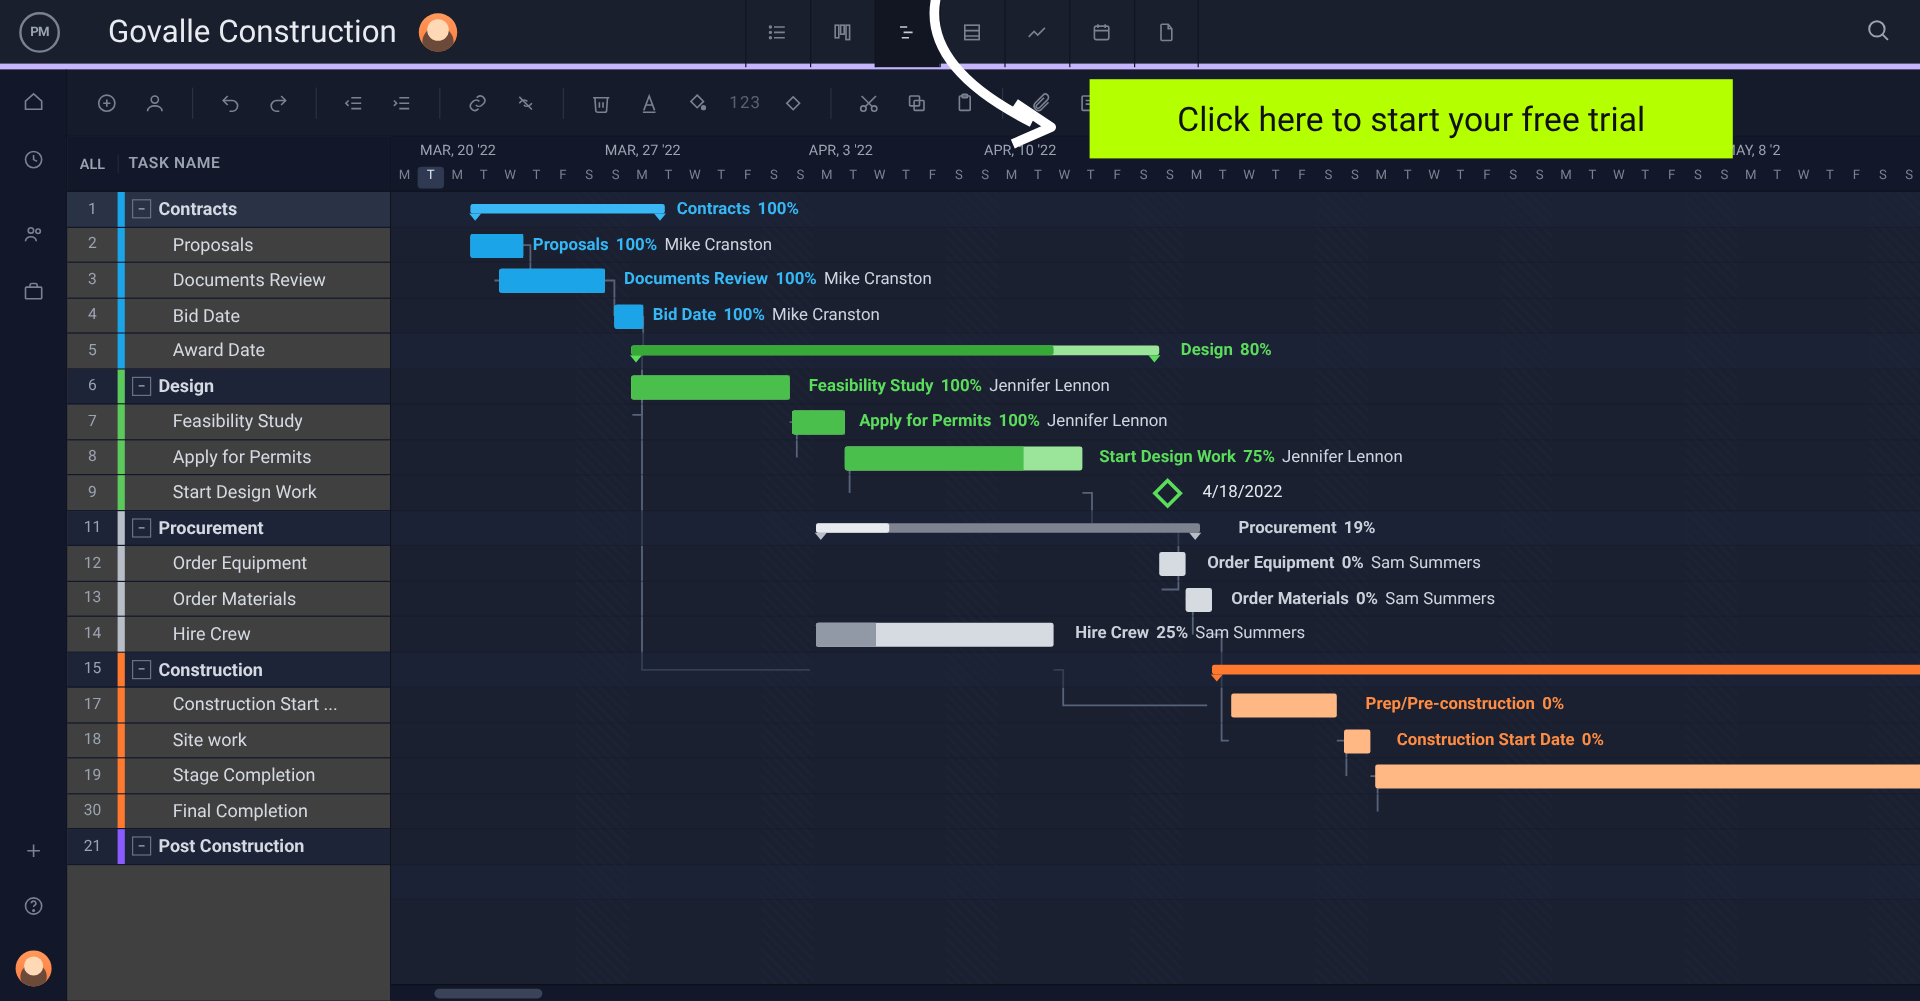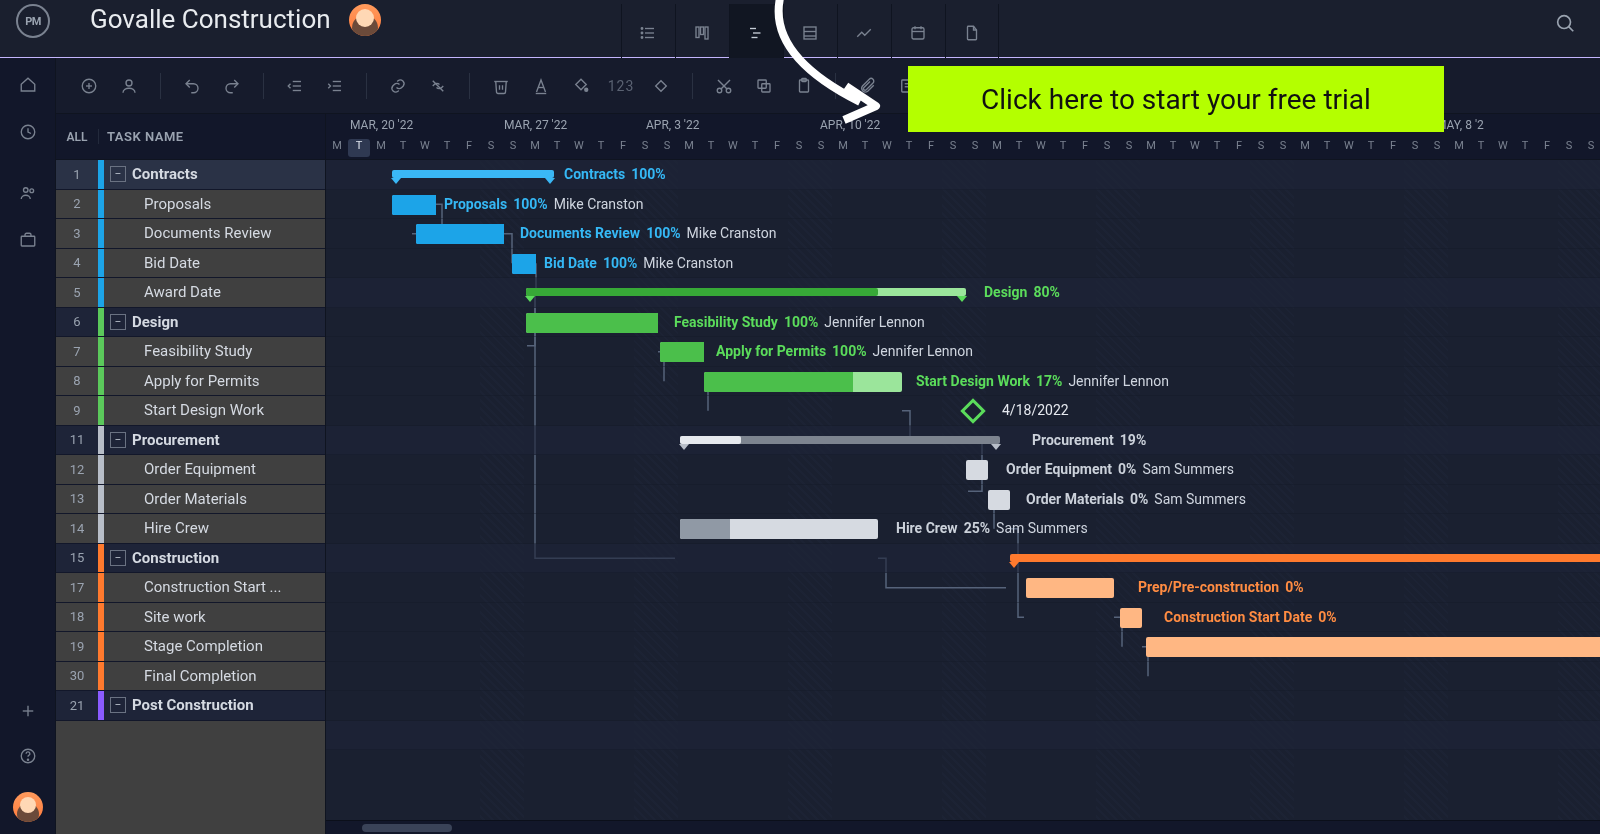--- a/index.html
+++ b/index.html
@@ -10,25 +10,25 @@
   font-size: 14px;
   width: 1600px;
   height: 834px;
   overflow: hidden;
   position: relative;
 }
 
 
 .topbar {
   display: flex;
-  align-items: flex-start;
+  align-items: center;
   height: 58px;
   padding: 4px 16px;
   background: #1a1f2e;
-  border-bottom: 1px solid #c4b5fd;
+  border-bottom: 5px solid #c4b5fd;
 }
 .logo-circle {
   width: 34px; height: 34px;
   border: 2px solid #7a8290;
   border-radius: 50%;
   display: flex; align-items: center; justify-content: center;
   font-size: 11px; font-weight: 700; color: #9aa3b0;
   letter-spacing: -0.5px;
 }
 .project-title {
@@ -664,21 +664,21 @@
           </div>
         </div>
       </div>
   </div>
 
   <div class="gantt">
     <div class="gantt-timescale">
       <div class="week-labels" id="week-labels">
           <div class="week-label" style="left: 24px;">MAR, 20 '22</div>
           <div class="week-label" style="left: 178px;">MAR, 27 '22</div>
-          <div class="week-label" style="left: 320px; text-align: right;">APR, 3 '22</div>
+          <div class="week-label" style="left: 348px; text-align: right;">APR, 3 '22</div>
           <div class="week-label" style="left: 494px;">APR, 10 '22</div>
           <div class="week-label" style="left: 648px;">APR, 17 '22</div>
           <div class="week-label" style="left: 802px;">APR, 24 '22</div>
           <div class="week-label" style="left: 956px;">MAY, 1 '22</div>
           <div class="week-label" style="left: 1110px;">MAY, 8 '2</div>
         </div>
       <div class="day-labels" id="day-labels">
           <div class="day-label" style="width: 22px;">M</div>
           <div class="day-label today" style="width: 22px;">T</div>
           <div class="day-label" style="width: 22px;">M</div>
@@ -836,21 +836,21 @@
             <span class="name"> 100%</span>
             <span class="assignee">  Jennifer Lennon</span>
           </div>
         </div>
         <div class="gantt-row">
           <div class="task-bar" style="left: 378px; width: 198px; background: rgb(155, 229, 155);">
             <div class="progress-fill" style="width: 75%; background: rgb(75, 191, 75);"></div>
           </div>
           <div class="bar-label t-green" style="left: 590px;">
             <span class="name">Start Design Work</span>
-            <span class="name"> 17%</span>
+            <span class="name"> 75%</span>
             <span class="assignee">  Jennifer Lennon</span>
           </div>
         </div>
         <div class="gantt-row">
           <div class="milestone" style="left: 638px; border-color: rgb(91, 220, 91);"></div>
           <div class="bar-label " style="left: 676px;">
             <span class="assignee" style="color: rgb(230, 233, 239);">4/18/2022</span>
           </div>
         </div>
         <div class="gantt-row group-row">

